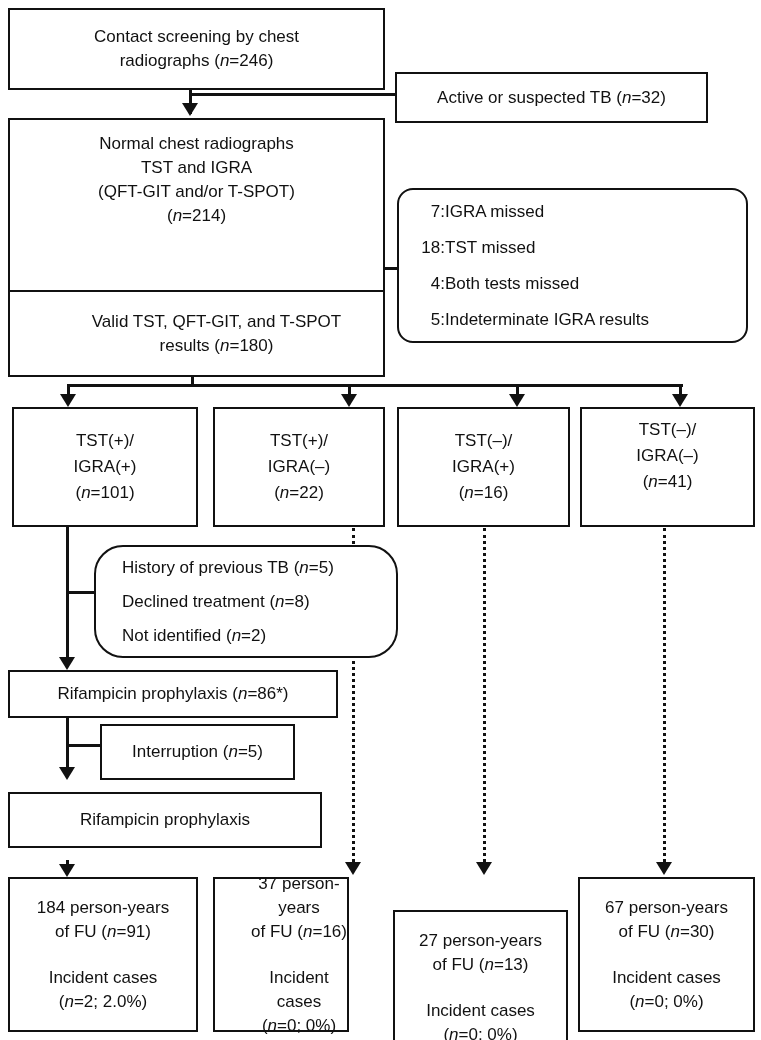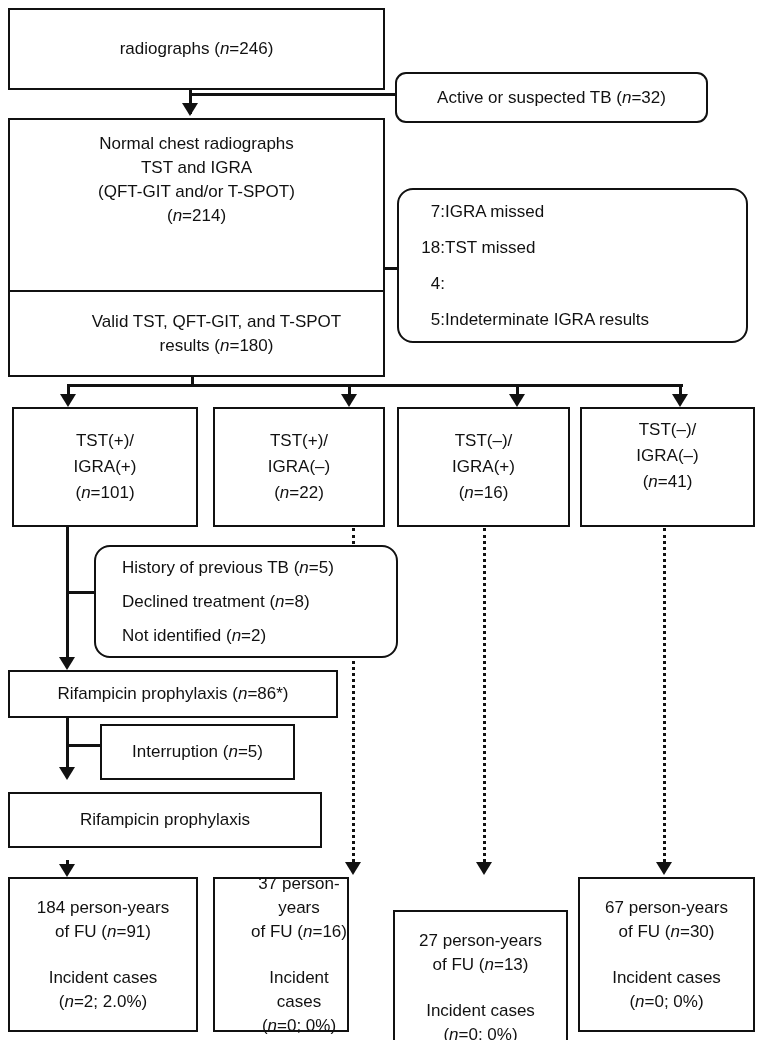--- a/index.html
+++ b/index.html
@@ -19,35 +19,35 @@
     z-index: 2;
     display: flex;
     flex-direction: column;
     align-items: center;
     justify-content: center;
     text-align: center;
     font-size: 17px;
     line-height: 24px;
   }
   .rounded { border-radius: 16px; }
-  .rounded-sm { border-radius: 11px; }
+  .rounded-sm { border-radius: 0; }
   .align-top { justify-content: flex-start; }
   .group-line { line-height: 26px; }
   .vline, .hline { position: absolute; background: #111; z-index: 1; }
   .dotline { position: absolute; width: 0; border-left: 3px dotted #111; z-index: 1; }
   .arrow {
     position: absolute; width: 0; height: 0; z-index: 1;
     border-left: 8px solid transparent;
     border-right: 8px solid transparent;
     border-top: 13px solid #111;
   }
   .missed-row { display: flex; line-height: 36px; width: 100%; padding-left: 16px; }
   .missed-num { width: 30px; text-align: right; flex: 0 0 auto; }
   .missed-label { text-align: left; }
-  .left-lines { align-items: flex-start; text-align: left; padding-left: 26px; line-height: 34px; }
+  .left-lines { align-items: flex-start; text-align: left; padding-left: 26px; line-height: 34px; border-radius: 29px; }
   .outcome-gap { margin-top: 22px; }
 </style>
 </head>
 <body>
 
 <div id="diagram">
 
   <div class="vline" style="left:189px; top:90px;  width:3px; height:24px;"></div>
   <div class="hline" style="left:189px; top:93px;  width:206px; height:3px;"></div>
   <div class="arrow" style="left:182px; top:103px;"></div>
@@ -80,20 +80,21 @@
   <div class="arrow" style="left:59px;  top:864px;"></div>
 
   <div class="dotline" style="left:352px; top:528px; height:334px;"></div>
   <div class="arrow" style="left:345px; top:862px;"></div>
   <div class="dotline" style="left:483px; top:528px; height:334px;"></div>
   <div class="arrow" style="left:476px; top:862px;"></div>
   <div class="dotline" style="left:663px; top:528px; height:334px;"></div>
   <div class="arrow" style="left:656px; top:862px;"></div>
 
   <div class="box" style="left:8px; top:8px; width:377px; height:82px;">
+    <div>Contact screening by chest</div>
     <div>radiographs (<i>n</i>=246)</div>
   </div>
 
   <div class="box rounded-sm" style="left:395px; top:72px; width:313px; height:51px;">
     <div>Active or suspected TB (<i>n</i>=32)</div>
   </div>
 
   <div class="box align-top" style="left:8px; top:118px; width:377px; height:180px; padding-top:12px;">
     <div>Normal chest radiographs</div>
     <div>TST and IGRA</div>
@@ -105,20 +106,21 @@
     <div class="missed-row">
       <span class="missed-num">7:</span>
       <span class="missed-label">IGRA missed</span>
     </div>
     <div class="missed-row">
       <span class="missed-num">18:</span>
       <span class="missed-label">TST missed</span>
     </div>
     <div class="missed-row">
       <span class="missed-num">4:</span>
+      <span class="missed-label">Both tests missed</span>
     </div>
     <div class="missed-row">
       <span class="missed-num">5:</span>
       <span class="missed-label">Indeterminate IGRA results</span>
     </div>
   </div>
 
   <div class="box" style="left:8px; top:290px; width:377px; height:87px;padding-left:40px;">
     <div>Valid TST, QFT-GIT, and T-SPOT</div>
     <div>results (<i>n</i>=180)</div>

